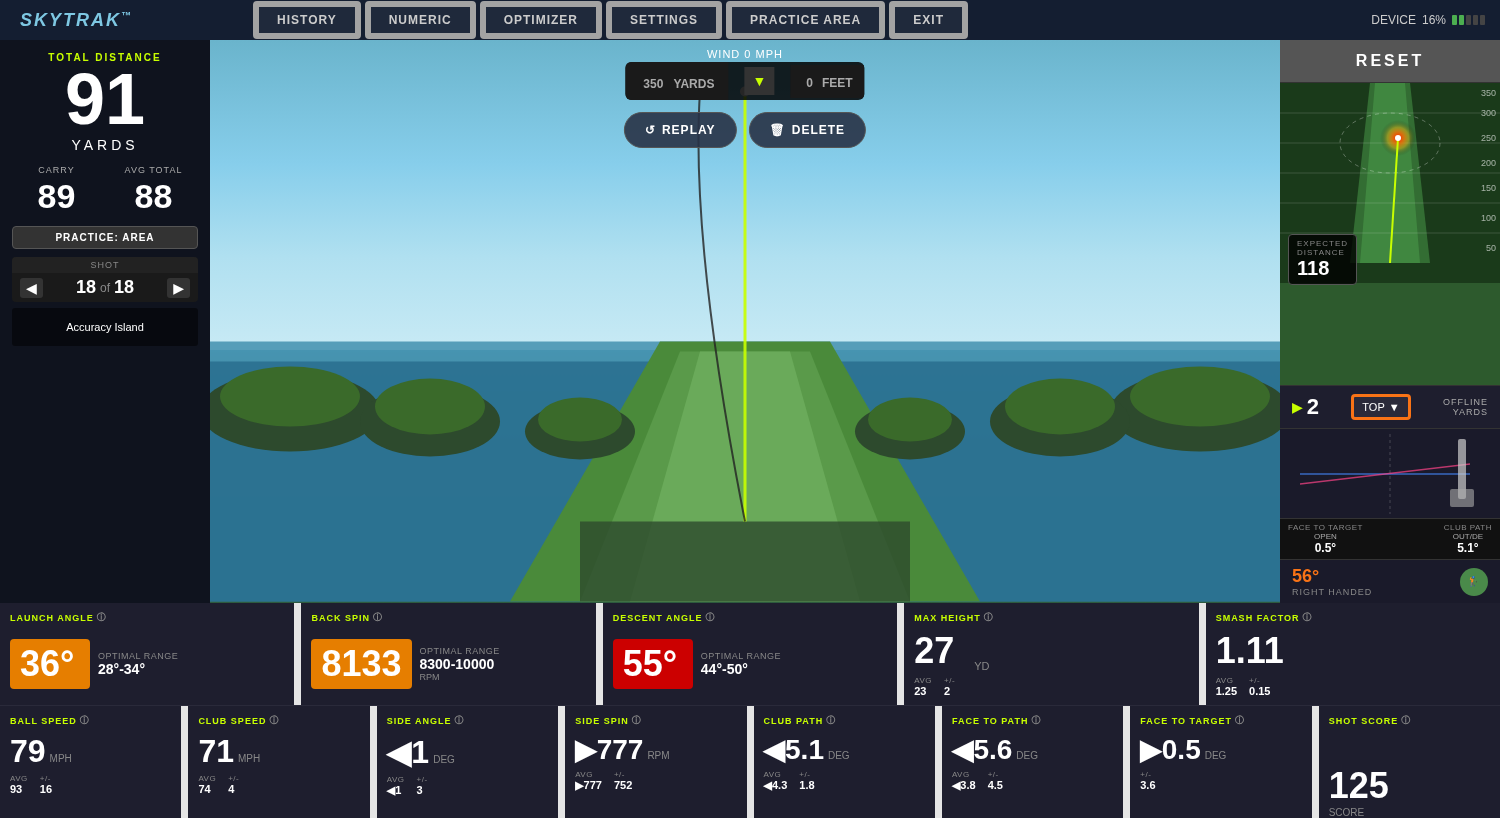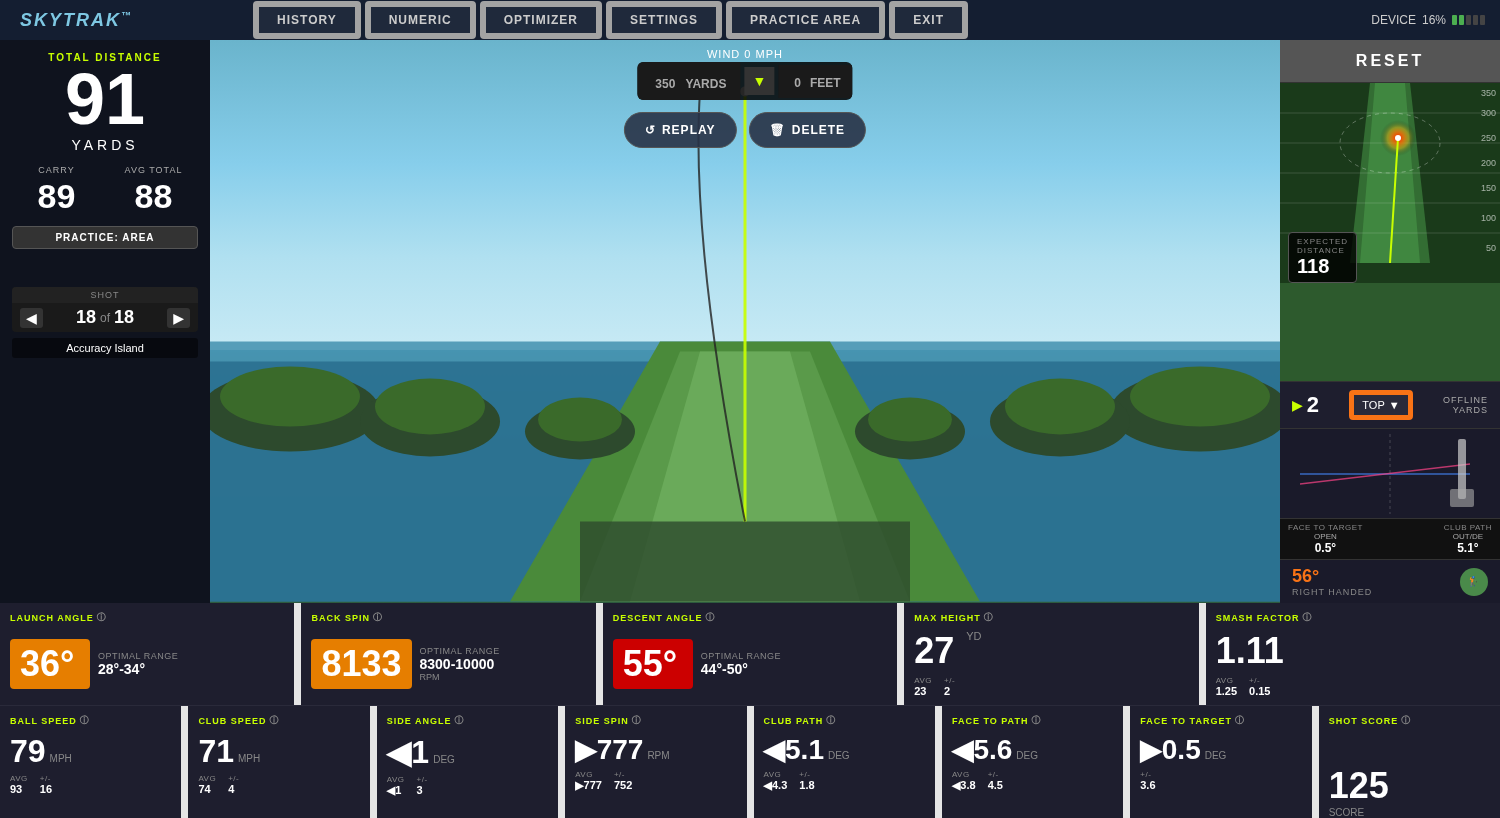--- a/index.html
+++ b/index.html
@@ -43,21 +43,21 @@
       background: linear-gradient(180deg, #6ab4cc 0%, #87ceeb 40%, #b0e0f0 70%, #c8eaf5 100%);
     }
 
     
     .wind-bar {
       position: absolute; top: 10px; left: 50%; transform: translateX(-50%);
       text-align: center; z-index: 10;
     }
     .wind-label { color: white; font-size: 11px; letter-spacing: 1px; margin-bottom: 2px; }
     .distance-pill {
-      display: flex; align-items: center; gap: 4px;
+      display: flex; align-items: center; gap: 16px;
       background: rgba(0,0,0,0.85); border-radius: 6px; overflow: hidden;
     }
     .dist-yards {
       background: #1a1a1a; color: #c8ff00; font-size: 22px; font-weight: bold;
       padding: 6px 14px;
     }
     .dist-yards span { font-size: 12px; color: #aaa; margin-left: 4px; }
     .dist-arrow { background: #333; color: #c8ff00; padding: 6px 8px; font-size: 14px; }
     .dist-feet { background: #1a1a1a; color: white; font-size: 18px; font-weight: bold; padding: 6px 12px; }
     .dist-feet span { font-size: 12px; color: #aaa; margin-left: 4px; }
@@ -90,37 +90,37 @@
     }
     .stat-box { flex: 1; text-align: center; }
     .stat-box-label { color: #aaa; font-size: 9px; letter-spacing: 1px; margin-bottom: 2px; }
     .stat-box-value { color: white; font-size: 34px; font-weight: bold; }
     .practice-area-badge {
       background: #333; color: white; font-size: 10px; font-weight: bold;
       letter-spacing: 1px; text-align: center; padding: 5px; border-radius: 4px;
       margin-bottom: 8px; border: 1px solid #555;
     }
     .shot-nav {
-      background: #1a1a1a; border-radius: 4px; overflow: hidden; margin-bottom: 6px; margin-top: 30px;
+      background: #1a1a1a; border-radius: 4px; overflow: hidden; margin-bottom: 6px;
     }
     .shot-nav-label {
       color: #888; font-size: 9px; letter-spacing: 1px; text-align: center;
       padding: 3px; background: #222;
     }
     .shot-nav-row {
       display: flex; align-items: center; justify-content: space-between; padding: 4px 8px;
     }
     .shot-nav-arrow {
       color: white; font-size: 14px; cursor: pointer; padding: 2px 6px;
       background: #333; border-radius: 3px;
     }
     .shot-nav-text { color: white; font-size: 18px; font-weight: bold; }
     .shot-nav-of { color: #888; font-size: 12px; margin: 0 4px; }
     .course-name {
-      color: white; font-size: 11px; text-align: center; padding: 4px;
+      color: white; font-size: 11px; text-align: center; padding: 13px;
       background: rgba(0,0,0,0.5); border-radius: 3px;
     }
 
     
     .right-panel {
       position: absolute; top: 40px; right: 0; width: 220px; bottom: 215px;
       background: rgba(15,20,30,0.97); z-index: 50;
       display: flex; flex-direction: column;
     }
     .reset-btn {
@@ -139,21 +139,21 @@
     .expected-dist-label { color: #888; font-size: 8px; letter-spacing: 1px; }
     .expected-dist-value { color: white; font-size: 20px; font-weight: bold; }
     .offline-row {
       background: #1e1e2e; padding: 8px 12px; display: flex; align-items: center;
       justify-content: space-between; border-top: 1px solid #333;
     }
     .offline-value { color: white; font-size: 22px; font-weight: bold; }
     .offline-arrow { color: #c8ff00; font-size: 14px; margin-right: 4px; }
     .offline-label { color: #aaa; font-size: 9px; letter-spacing: 1px; text-align: right; }
     .view-select {
-      background: #2a2a3a; border: 5px solid #f97316; color: white; font-size: 11px;
+      background: #2a2a3a; border: 3px solid #f97316; color: white; font-size: 11px;
       padding: 4px 8px; border-radius: 4px; cursor: pointer; display: flex;
       align-items: center; gap: 4px;
     }
     .club-path-view {
       background: #1a1a2a; height: 90px; position: relative; overflow: hidden;
       border-top: 1px solid #333;
     }
     .face-target-box {
       display: flex; justify-content: space-between; padding: 4px 8px;
       background: #111; border-top: 1px solid #333;
@@ -473,21 +473,21 @@
         </div>
       </div>
     </div>
 
     <div class="stat-cell">
       <div class="stat-cell-header">
         <span>MAX HEIGHT</span>
         <span class="info-icon">ⓘ</span>
       </div>
       <div style="display:flex;flex-direction:column;">
-        <div style="display:flex;align-items:flex-start;gap:12px;">
+        <div style="display:flex;align-items:flex-end;gap:20px;">
           <span style="font-size:36px;font-weight:bold;color:white;">27</span>
           <span style="color:#888;font-size:11px;">YD</span>
         </div>
         <div class="stat-avg-row">
           <div class="stat-avg-item">
             <span class="stat-avg-label">AVG</span>
             <span class="stat-avg-value">23</span>
           </div>
           <div class="stat-avg-item">
             <span class="stat-avg-label">+/-</span>

